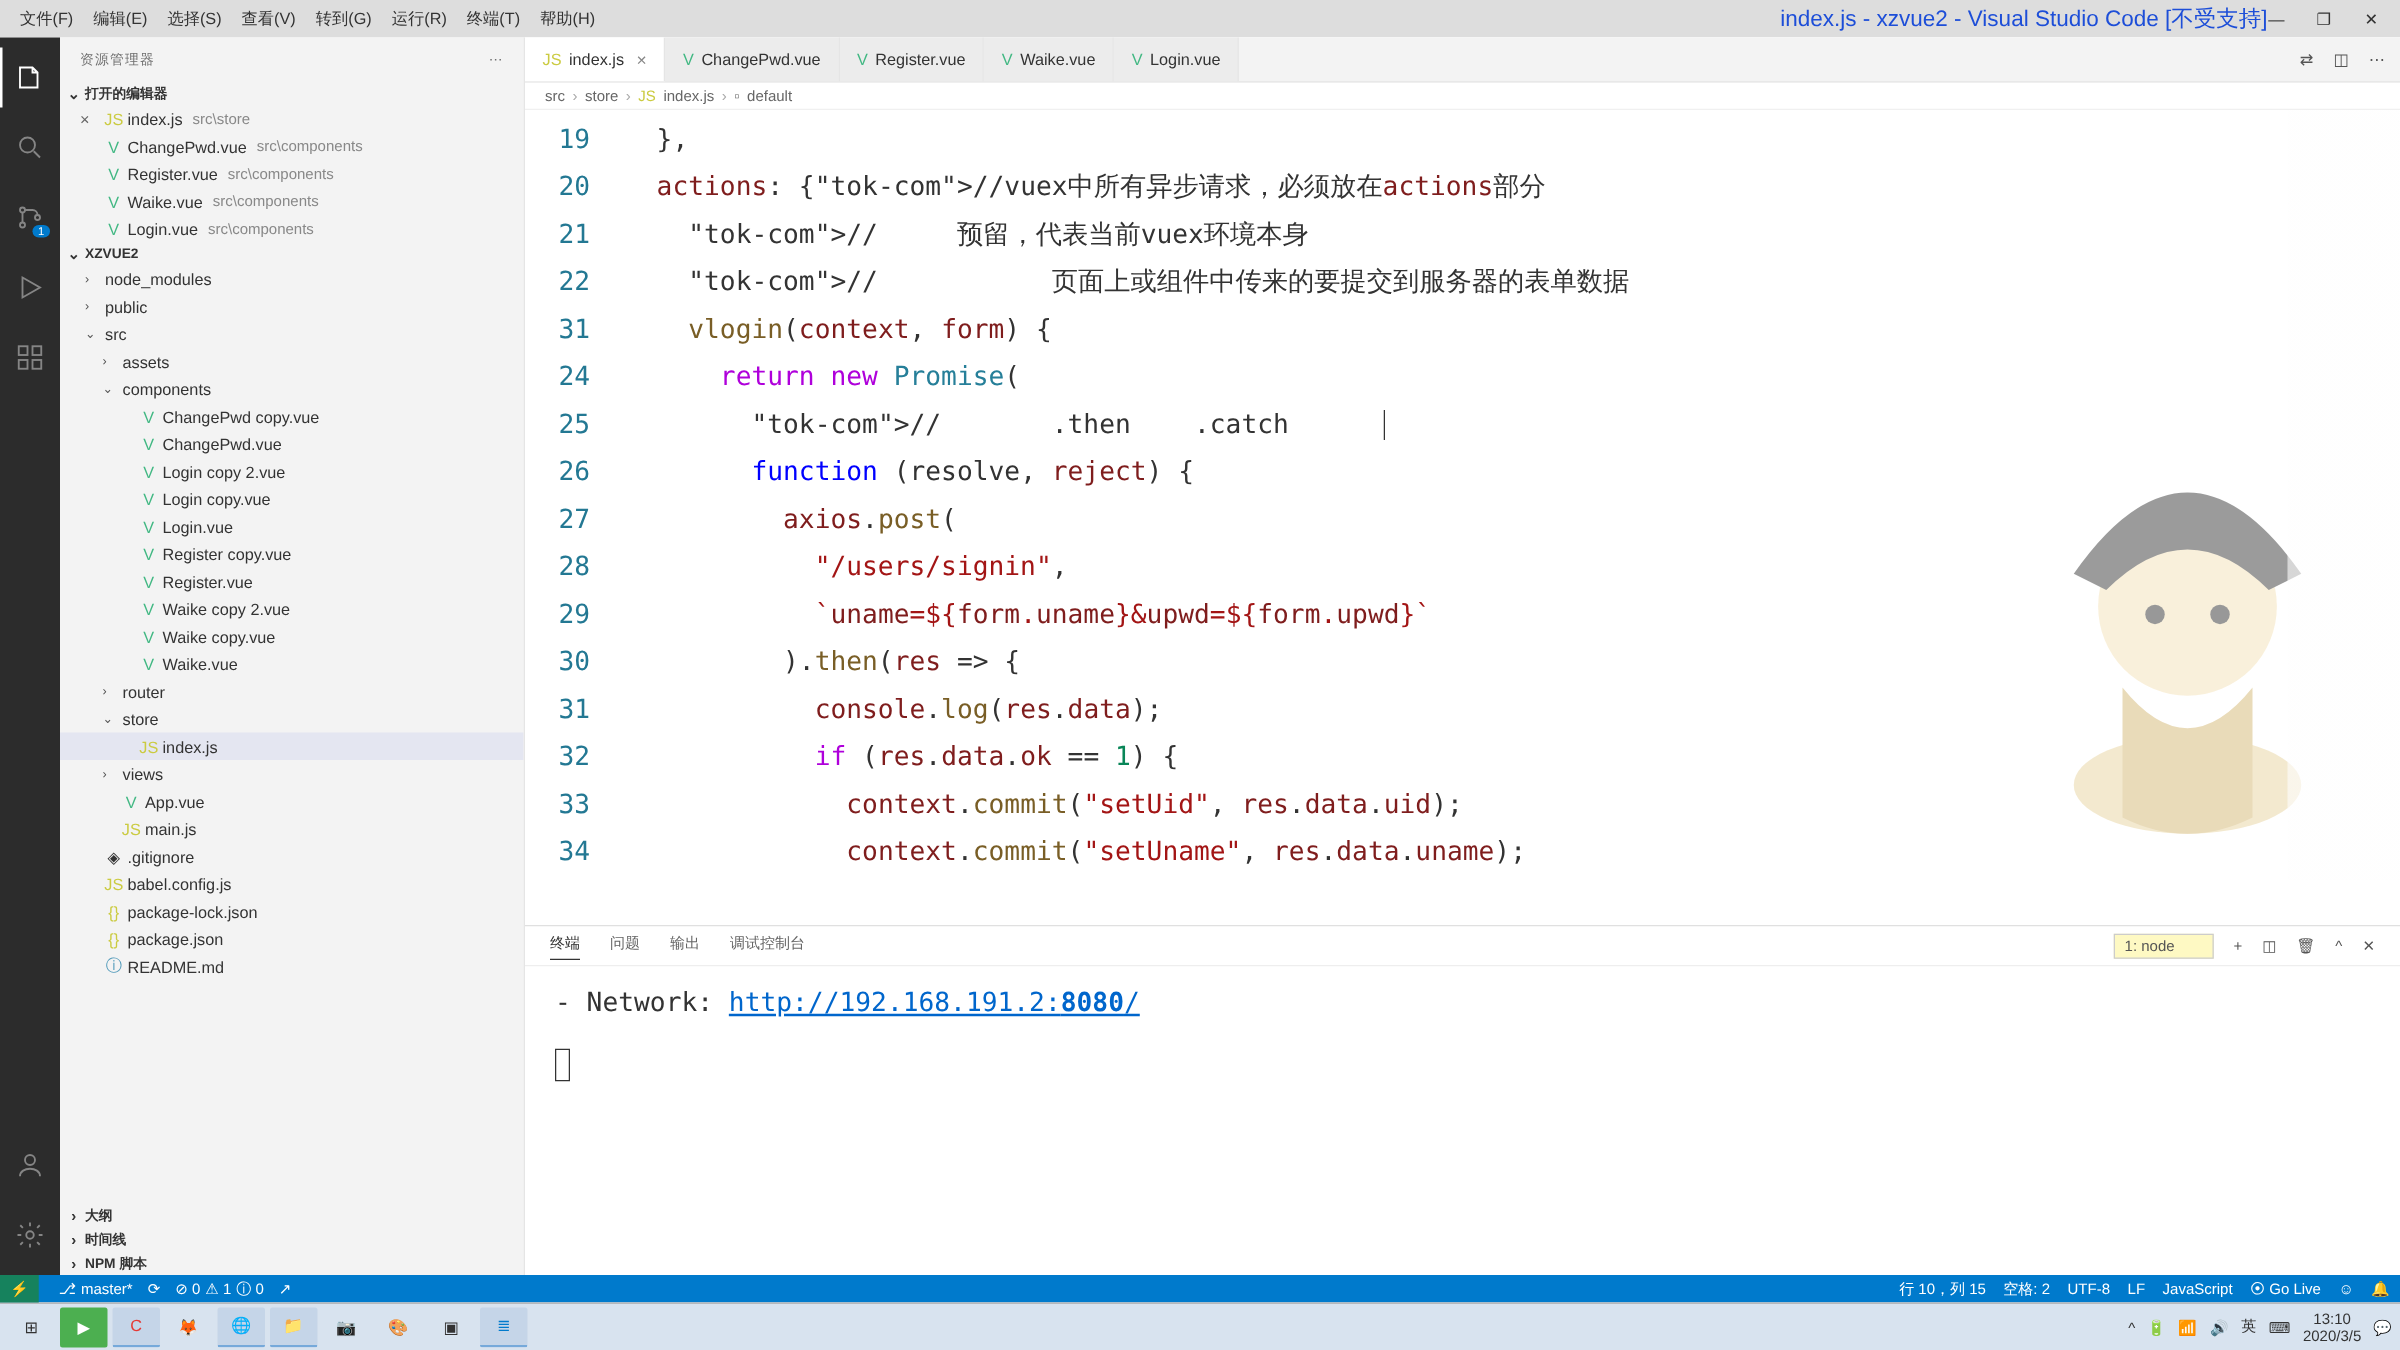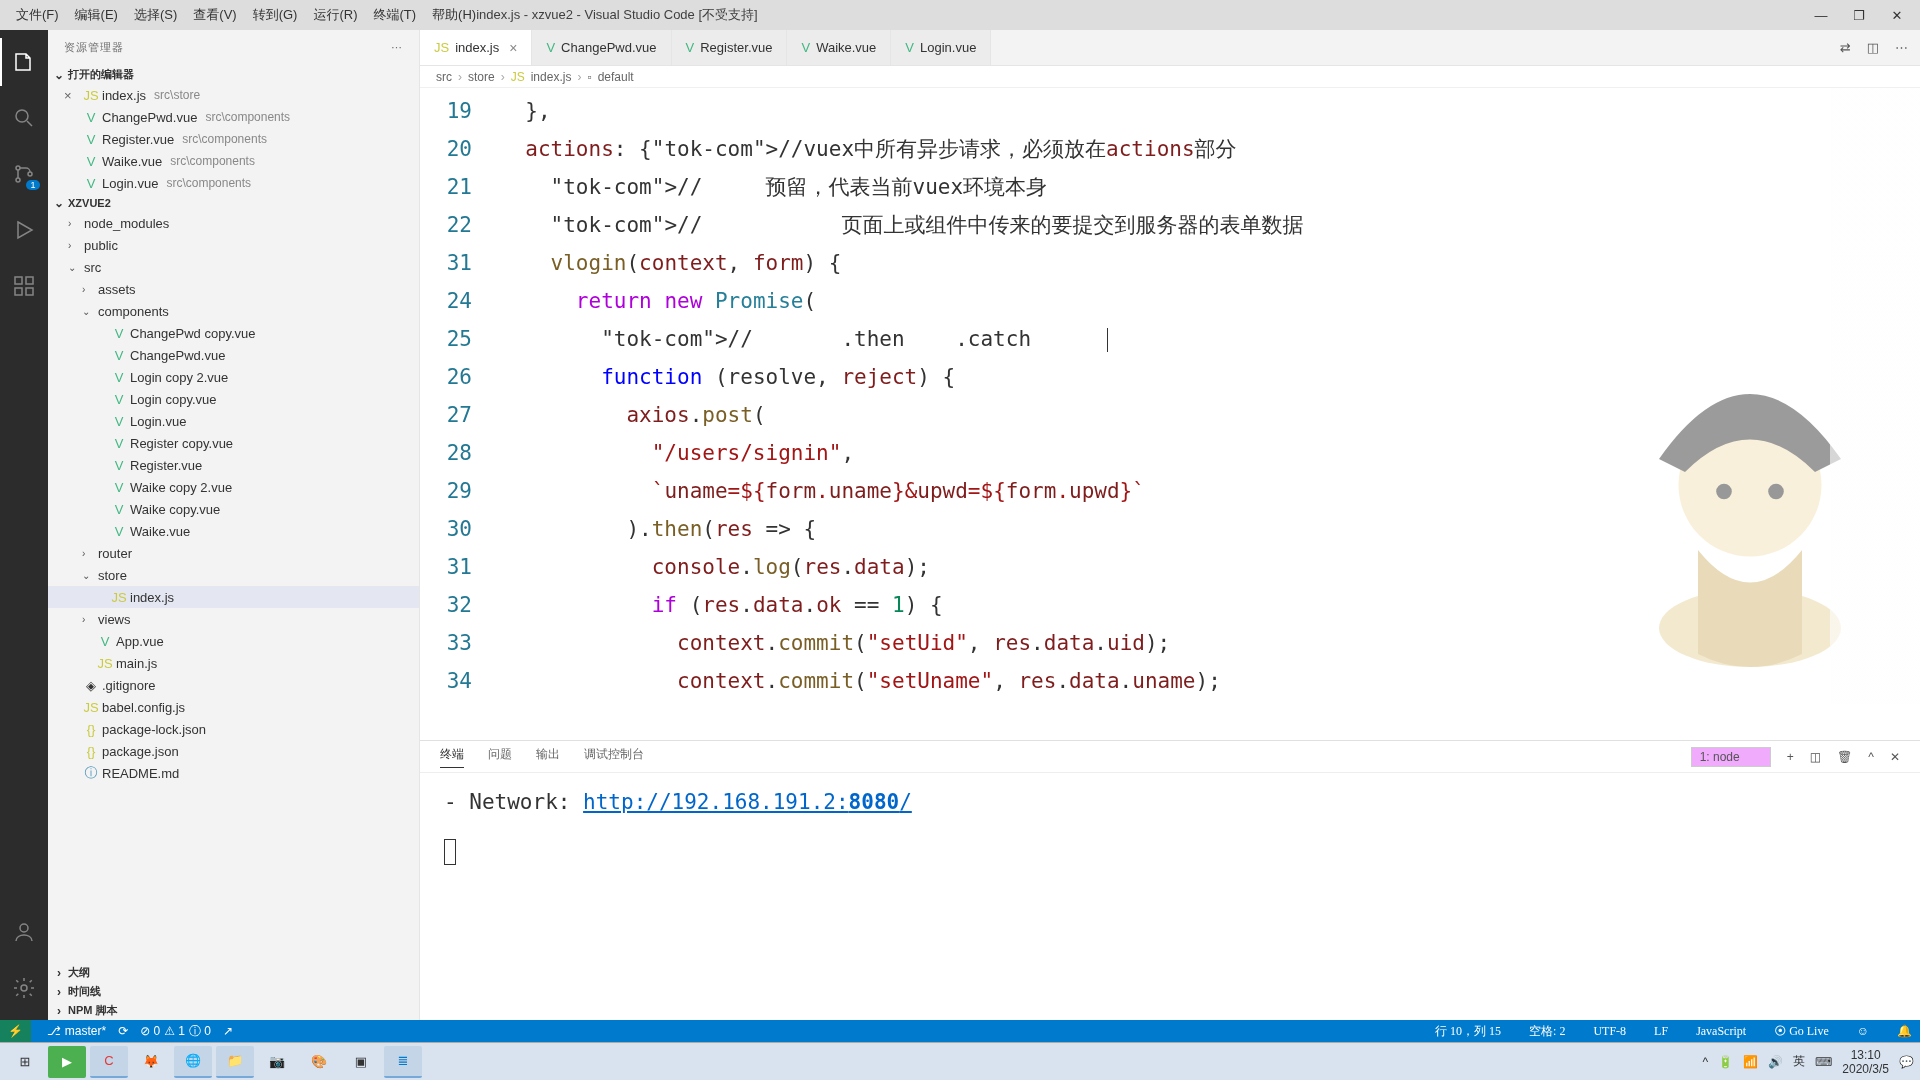--- a/index.html
+++ b/index.html
@@ -1,20 +1,20 @@
 <!DOCTYPE html>
 <html><head>
 <meta charset="utf-8">
 <style>
 * { margin: 0; padding: 0; box-sizing: border-box; }
 body { font-family: "Microsoft YaHei", "Segoe UI", sans-serif; font-size: 13px; color: #333; background: #fff; overflow: hidden; width: 1920px; height: 1080px; }
 .title-bar { height: 30px; background: #dddddd; display: flex; align-items: center; padding: 0 8px; }
 .title-bar .menu { display: flex; gap: 16px; margin-left: 8px; }
 .title-bar .menu span { cursor: pointer; font-size: 13px; }
-.title-bar .title-center { flex: 1; text-align: left; font-size: 13px; color: #404040; }
+.title-bar .title-center { flex: 1; text-align: right; font-size: 18px; color: #1d4ed8; }
 .title-bar .win-controls { display: flex; gap: 24px; margin-right: 8px; }
 .title-bar .win-controls span { cursor: pointer; width: 14px; text-align: center; }
 .main { display: flex; height: 990px; }
 .activity-bar { width: 48px; background: #2c2c2c; display: flex; flex-direction: column; align-items: center; padding-top: 8px; gap: 8px; }
 .activity-bar .ab-item { width: 48px; height: 48px; display: flex; align-items: center; justify-content: center; cursor: pointer; position: relative; }
 .activity-bar .ab-item.active::before { content: ""; position: absolute; left: 0; top: 0; bottom: 0; width: 2px; background: #fff; }
 .activity-bar svg { width: 24px; height: 24px; fill: none; stroke: #858585; stroke-width: 1.5; }
 .activity-bar .ab-item.active svg { stroke: #fff; }
 .activity-bar .bottom { margin-top: auto; margin-bottom: 8px; display: flex; flex-direction: column; gap: 8px; }
 .badge { position: absolute; bottom: 8px; right: 8px; background: #007acc; color: #fff; border-radius: 8px; font-size: 9px; padding: 0 4px; min-width: 14px; text-align: center; }
@@ -51,28 +51,28 @@
 .tok-cls { color: #267f99; }
 .tok-num { color: #098658; }
 .tok-var { color: #7f1d1d; }
 .cursor-line { display: inline-block; width: 1px; height: 24px; background: #333; vertical-align: middle; }
 .minimap { position: absolute; right: 0; top: 0; width: 90px; height: 100%; background: linear-gradient(#fefefe, #fefefe); opacity: 0.6; }
 .panel { height: 280px; border-top: 1px solid #e0e0e0; display: flex; flex-direction: column; margin-top: 36px; }
 .panel-tabs { height: 32px; display: flex; align-items: center; padding: 0 20px; gap: 24px; font-size: 12px; border-bottom: 1px solid #eee; }
 .panel-tab { cursor: pointer; color: #666; padding-bottom: 4px; }
 .panel-tab.active { color: #333; border-bottom: 1px solid #333; }
 .panel-right { margin-left: auto; display: flex; align-items: center; gap: 16px; color: #555; }
-.panel-select { border: 1px solid #ccc; padding: 2px 30px 2px 8px; font-size: 12px; background: #f0abfc; }
+.panel-select { border: 1px solid #ccc; padding: 2px 30px 2px 8px; font-size: 12px; background: #fef9c3; }
 .terminal { flex: 1; padding: 12px 24px; font-family: Consolas, monospace; font-size: 21px; line-height: 34px; }
 .terminal .url { color: #0066cc; text-decoration: underline; }
 .terminal .port { color: #0066cc; font-weight: bold; }
 .term-cursor { display: inline-block; width: 12px; height: 26px; border: 1px solid #333; margin-top: 20px; }
 .status-bar { height: 22px; background: #007acc; color: #fff; display: flex; align-items: center; font-size: 12px; padding: 0 8px; gap: 12px; }
 .status-bar .sb-item { display: flex; align-items: center; gap: 4px; cursor: pointer; }
-.status-bar .right { margin-left: auto; display: flex; gap: 28px; font-family: Liberation Serif, serif; }
+.status-bar .right { margin-left: auto; display: flex; gap: 14px; }
 .status-bar .remote { background: #16825d; padding: 0 8px; height: 22px; display: flex; align-items: center; margin-left: -8px; margin-right: 4px; }
 .taskbar { height: 38px; background: #d8e3ef; border-top: 1px solid #aaa; display: flex; align-items: center; padding: 0 6px; gap: 4px; }
 .taskbar .tb-item { width: 38px; height: 32px; display: flex; align-items: center; justify-content: center; cursor: pointer; border-radius: 2px; }
 .taskbar .tb-item.active { background: #c5d5e8; border-bottom: 2px solid #76a9da; }
 .taskbar .tray { margin-left: auto; display: flex; align-items: center; gap: 10px; font-size: 12px; color: #333; }
 .bg-anime { position: absolute; right: 40px; bottom: 10px; width: 260px; height: 340px; opacity: 0.5; pointer-events: none; }
 </style>
 </head>
 <body>
 

